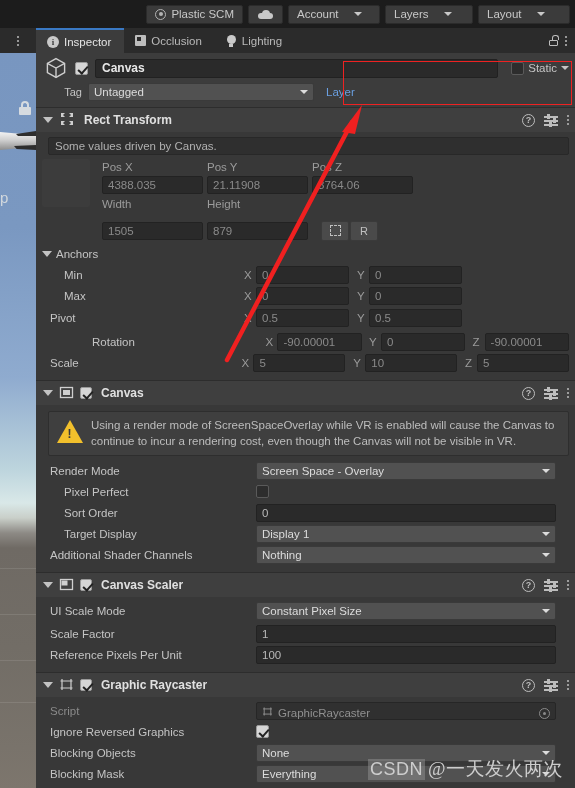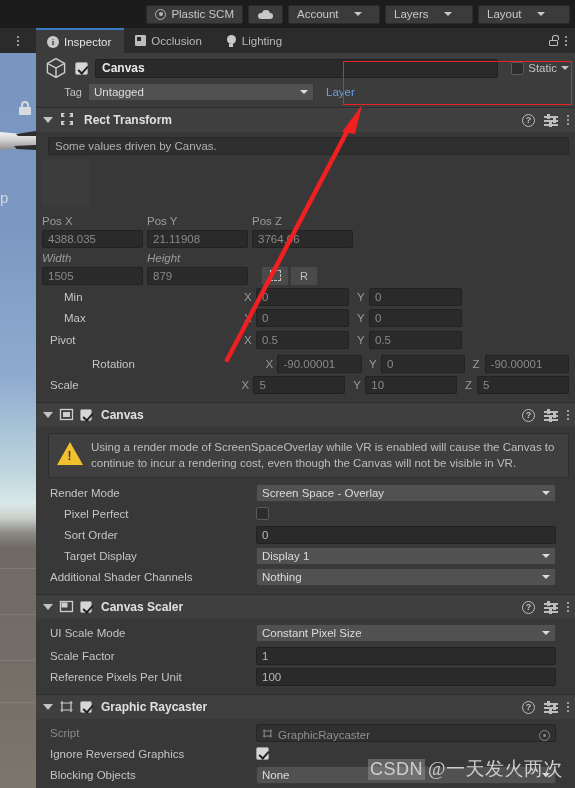--- a/index.html
+++ b/index.html
@@ -435,58 +435,62 @@
               <i></i>
               <i></i>
               <i></i>
             </span>
         </span>
       </div>
       <div class="comp-body">
         <div class="infobar">Some values driven by Canvas.</div>
 
         <div class="rt-grid">
-          <div style="display:flex; gap:6px; align-items:flex-start;flex-direction:column;">
+          <div style="display:flex; gap:6px; align-items:flex-start;">
             <div style="width:54px; flex:none;">
               <div class="anchor-preset-box"></div>
             </div>
             <div style="flex:1;">
 
               <div class="row" style="height:16px; margin-bottom:0;">
                 <span class="col-head" style="width:105px">Pos X</span>
                 <span class="col-head" style="width:105px">Pos Y</span>
                 <span class="col-head" style="width:105px">Pos Z</span>
               </div>
               <div class="row">
                 <span class="field dim" style="width:101px">4388.035</span>
                 <span style="width:4px"></span>
                 <span class="field dim" style="width:101px">21.11908</span>
                 <span style="width:4px"></span>
                 <span class="field dim" style="width:101px">3764.06</span>
               </div>
 
-              <div class="row" style="height:16px; margin-bottom:0;font-style:italic;">
+              <div class="row" style="height:16px; margin-bottom:9px;">
                 <span class="col-head" style="width:105px">Width</span>
                 <span class="col-head" style="width:105px">Height</span>
               </div>
               <div class="row">
                 <span class="field dim" style="width:101px">1505</span>
                 <span style="width:4px"></span>
                 <span class="field dim" style="width:101px">879</span>
                 <span style="width:13px"></span>
                 <span class="anchor-btns">
                   <span class="ab">
                     <span class="dashbox"></span>
                   </span>
                   <span class="ab">R</span>
                 </span>
               </div>
             </div>
           </div>
 
+          <div class="row" style="margin-top:2px;">
+            <span class="foldout" style="border-top-color:#c3c3c3; margin-right:4px;"></span>
+            <span class="row-lbl">Anchors</span>
+          </div>
           <div class="row">
             <span class="row-lbl" style="width:76px; padding-left:22px;">Min</span>
             <span style="width:126px"></span>
             <span class="axis-lbl">X</span>
             <span class="field dim" style="width:93px">0</span>
             <span style="width:8px"></span>
             <span class="axis-lbl">Y</span>
             <span class="field dim" style="width:93px">0</span>
           </div>
           <div class="row">

